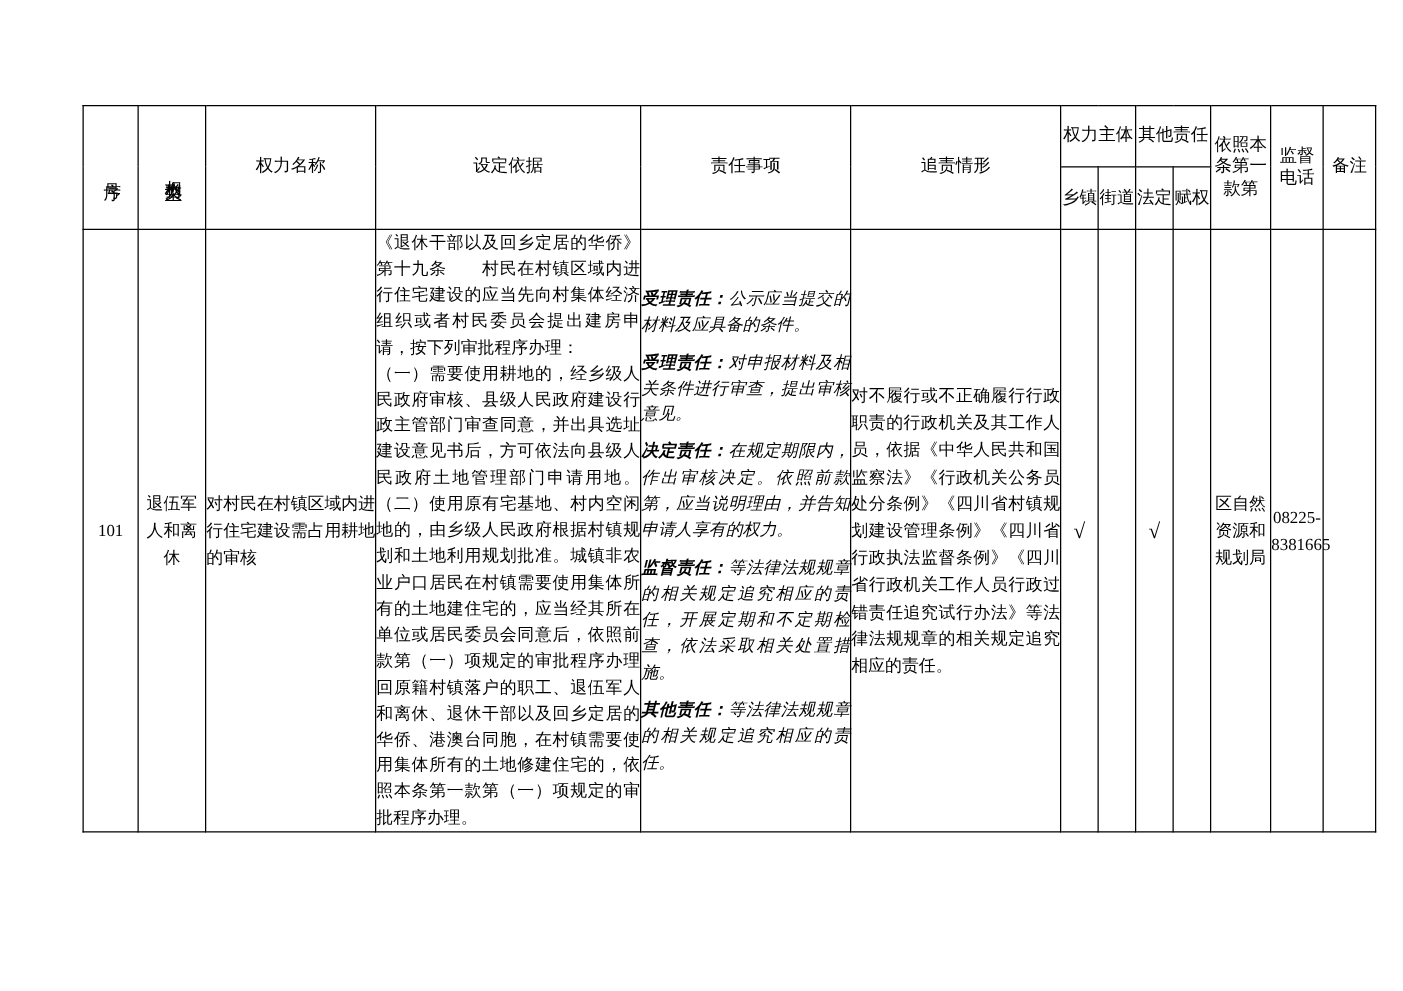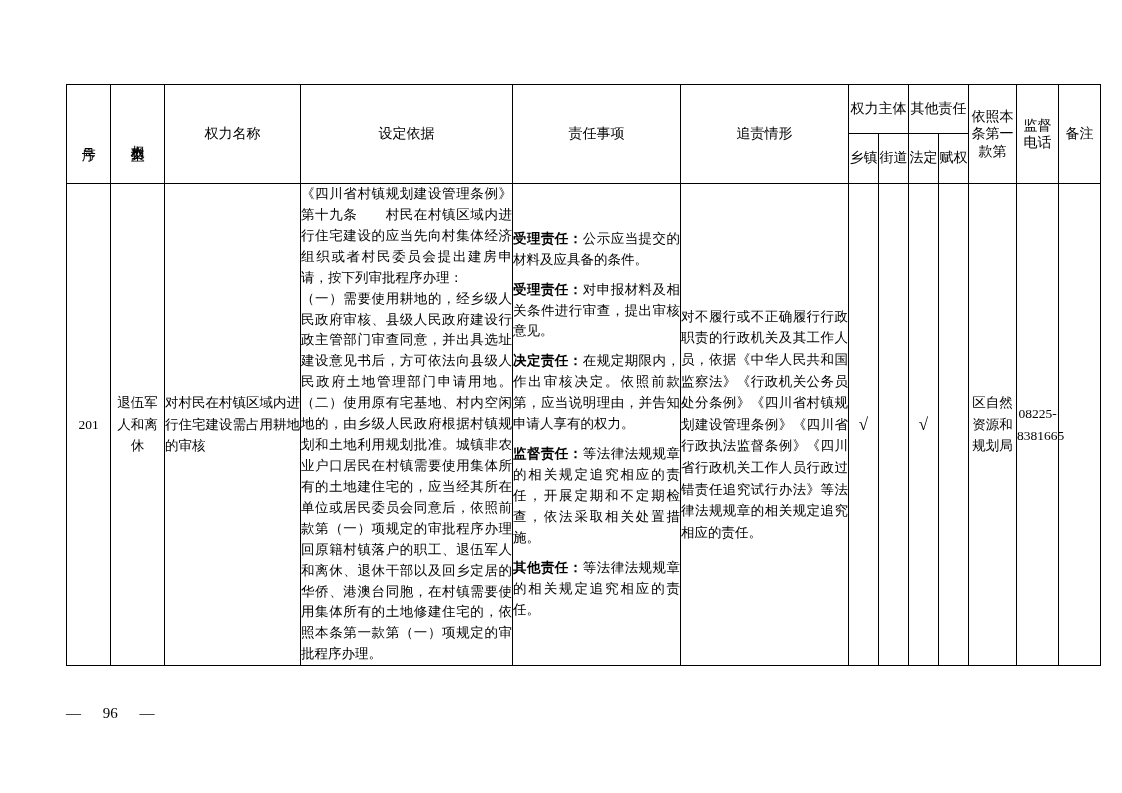--- a/index.html
+++ b/index.html
@@ -79,20 +79,21 @@
   }
   .vert {
     writing-mode: vertical-rl;
     text-orientation: upright;
     letter-spacing: 1px;
     margin: 0 auto;
     display: inline-block;
   }
   .resp-block {
     margin-bottom: 9px;
+    font-style: italic;
   }
   .resp-block:last-child { margin-bottom: 0; }
   .bold { font-weight: bold; }
   .footer {
     position: absolute;
     left: 66px;
     top: 705px;
     width: 990px;
     text-align: left;
     font-size: 15px;
@@ -146,25 +147,25 @@
       <tr class="hdr-sub">
         <td><span>乡镇</span></td>
         <td><span>街道</span></td>
         <td><span>法定</span></td>
         <td><span>赋权</span></td>
       </tr>
     </thead>
 
     <tbody>
       <tr style="height:462px">
-        <td class="seq">201</td>
+        <td class="seq">101</td>
         <td class="cell-mid-center">退伍军人和离休</td>
         <td class="cell-center-v">对村民在村镇区域内进行住宅建设需占用耕地的审核</td>
         <td class="cell-text" id="basis-cell">
-            <div>《四川省村镇规划建设管理条例》第十九条　　村民在村镇区域内进行住宅建设的应当先向村集体经济组织或者村民委员会提出建房申请，按下列审批程序办理：</div>
+            <div>《退休干部以及回乡定居的华侨》第十九条　　村民在村镇区域内进行住宅建设的应当先向村集体经济组织或者村民委员会提出建房申请，按下列审批程序办理：</div>
             <div>（一）需要使用耕地的，经乡级人民政府审核、县级人民政府建设行政主管部门审查同意，并出具选址建设意见书后，方可依法向县级人民政府土地管理部门申请用地。（二）使用原有宅基地、村内空闲地的，由乡级人民政府根据村镇规划和土地利用规划批准。城镇非农业户口居民在村镇需要使用集体所有的土地建住宅的，应当经其所在单位或居民委员会同意后，依照前款第（一）项规定的审批程序办理回原籍村镇落户的职工、退伍军人和离休、退休干部以及回乡定居的华侨、港澳台同胞，在村镇需要使用集体所有的土地修建住宅的，依照本条第一款第（一）项规定的审批程序办理。</div>
           </td>
         <td class="cell-text" id="duties-cell">
             <div class="resp-block"><span class="bold">受理责任：</span><span>公示应当提交的材料及应具备的条件。</span></div>
             <div class="resp-block"><span class="bold">受理责任：</span><span>对申报材料及相关条件进行审查，提出审核意见。</span></div>
             <div class="resp-block"><span class="bold">决定责任：</span><span>在规定期限内，作出审核决定。依照前款第，应当说明理由，并告知申请人享有的权力。</span></div>
             <div class="resp-block"><span class="bold">监督责任：</span><span>等法律法规规章的相关规定追究相应的责任，开展定期和不定期检查，依法采取相关处置措施。</span></div>
             <div class="resp-block"><span class="bold">其他责任：</span><span>等法律法规规章的相关规定追究相应的责任。</span></div>
           </td>
         <td class="cell-center-v">对不履行或不正确履行行政职责的行政机关及其工作人员，依据《中华人民共和国监察法》《行政机关公务员处分条例》《四川省村镇规划建设管理条例》《四川省行政执法监督条例》《四川省行政机关工作人员行政过错责任追究试行办法》等法律法规规章的相关规定追究相应的责任。</td>
@@ -172,19 +173,14 @@
         <td class="check"></td>
         <td class="check">√</td>
         <td class="check"></td>
         <td class="cell-mid-center">区自然资源和规划局</td>
         <td class="cell-mid-center">08225-8381665</td>
         <td class="cell-mid-center"></td>
       </tr>
     </tbody>
   </table>
 
-  <div class="footer">
-    <span>—</span>
-    <span class="pg">96</span>
-    <span class="pg">—</span>
-  </div>
 
 </div>
 
 </body></html>

